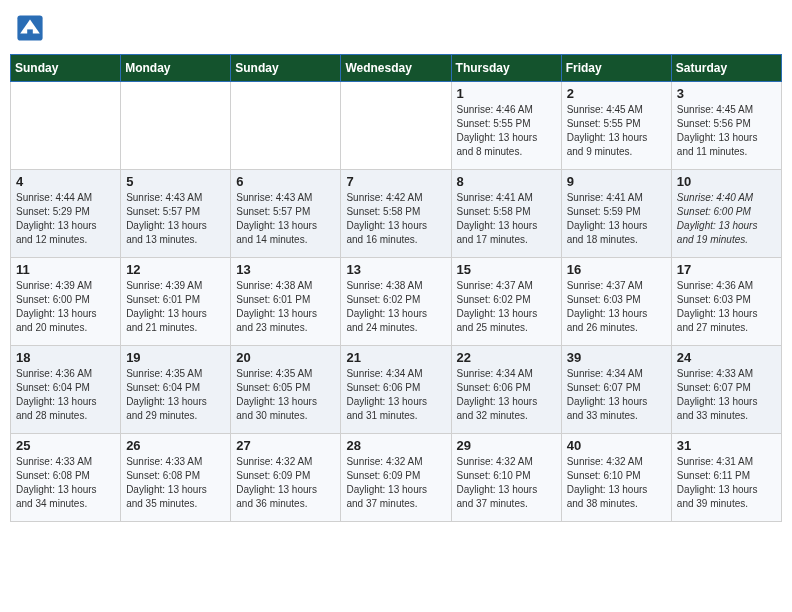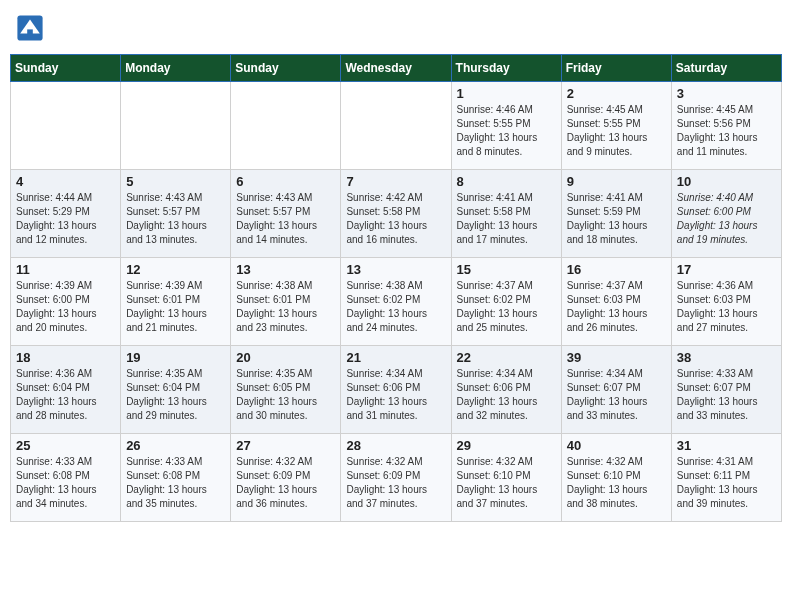--- a/index.html
+++ b/index.html
@@ -287,21 +287,21 @@
 and 32 minutes.</div>
         </td>
         <td>
           <span class="day-num">39</span>
           <div class="day-info" style="white-space: pre-line;">Sunrise: 4:34 AM
 Sunset: 6:07 PM
 Daylight: 13 hours
 and 33 minutes.</div>
         </td>
         <td>
-          <span class="day-num">38</span>
+          <span class="day-num">24</span>
           <div class="day-info" style="white-space: pre-line;">Sunrise: 4:33 AM
 Sunset: 6:07 PM
 Daylight: 13 hours
 and 33 minutes.</div>
         </td>
       </tr>
       <tr>
         <td>
           <span class="day-num">25</span>
           <div class="day-info" style="white-space: pre-line;">Sunrise: 4:33 AM

